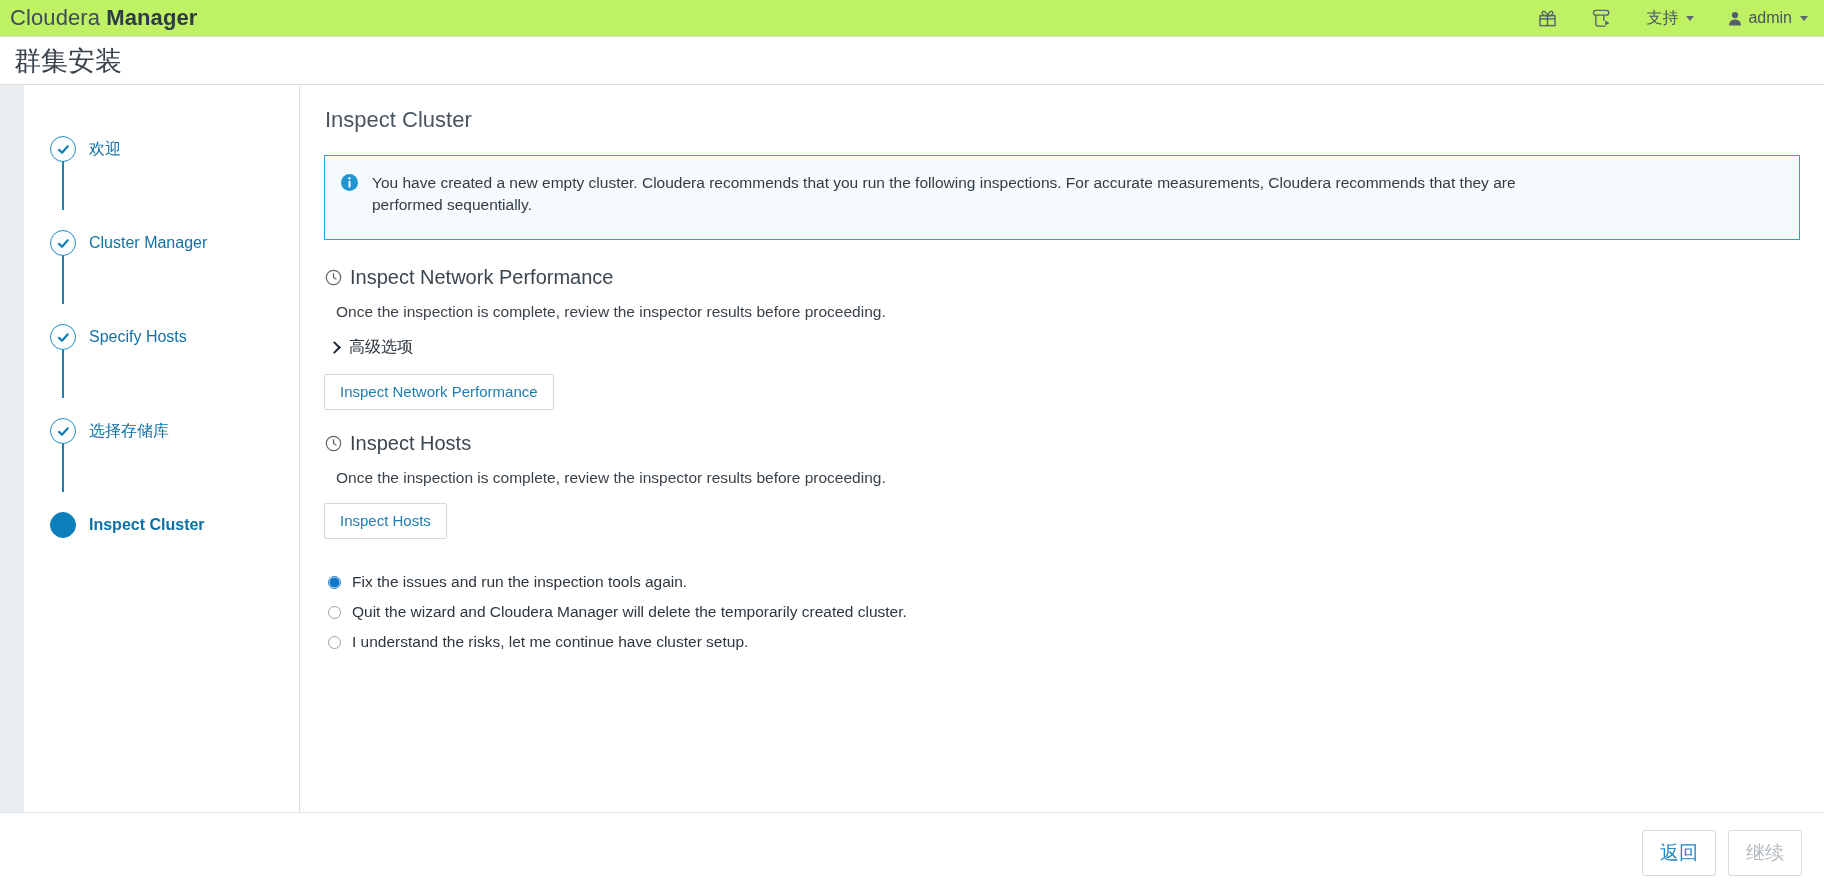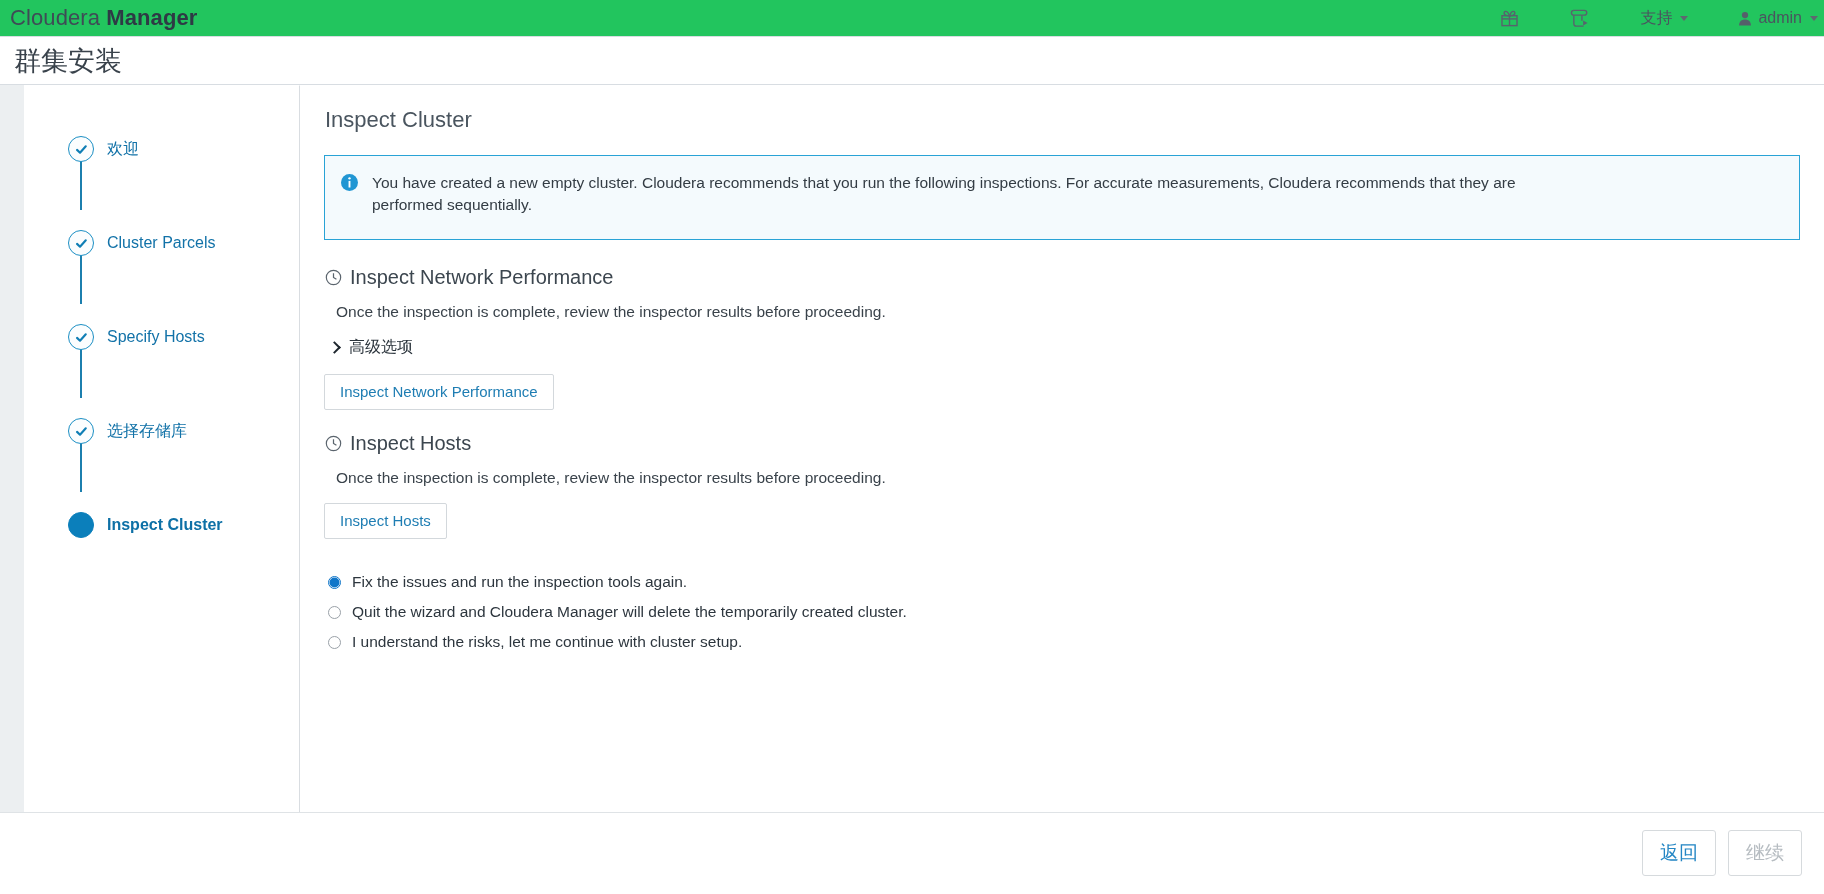--- a/index.html
+++ b/index.html
@@ -11,33 +11,33 @@
     -webkit-font-smoothing: antialiased;
   }
   body { overflow: hidden; }
 
   
   .topbar {
     height: 37px;
     border-bottom: 1px solid #d8dde2;
     display: flex;
     align-items: center;
-    padding: 0 6px 0 10px;
-    background: #22c55e;
+    padding: 0 16px 0 10px;
+    background: #bef264;
   }
   .brand {
     font-size: 22px;
     color: #3f4b56;
     font-weight: 400;
     letter-spacing: .1px;
     white-space: nowrap;
   }
   .brand b { font-weight: 700; color: #2e3a45; }
   .topbar-spacer { flex: 1 1 auto; }
-  .topbar-right { display: flex; align-items: center; gap: 50px; }
+  .topbar-right { display: flex; align-items: center; gap: 34px; }
   .ticon { color: #57636d; display: inline-flex; align-items: center; cursor: pointer; }
   .tlink {
     font-size: 16px; color: #4a555f; display: inline-flex;
     align-items: center; gap: 6px; cursor: pointer; white-space: nowrap;
   }
   .caret {
     width: 0; height: 0; display: inline-block;
     border-left: 4.5px solid transparent;
     border-right: 4.5px solid transparent;
     border-top: 5px solid #5d6770;
@@ -63,21 +63,21 @@
   .gutter { width: 24px; background: #eceff1; flex: 0 0 24px; }
 
   .sidebar {
     width: 276px; flex: 0 0 276px;
     background: #ffffff;
     border-right: 1px solid #d9dde1;
     border-top: 1px solid transparent;
     padding-top: 16px;
     position: relative;
   }
-  .steps { position: relative; padding-left: 44px; }
+  .steps { position: relative; padding-left: 26px; }
   .step {
     display: flex; align-items: center;
     height: 94px;
     position: relative;
   }
   .step-dot {
     width: 26px; height: 26px; border-radius: 50%;
     flex: 0 0 26px;
     background: #fbfdfe;
     border: 1.6px solid #1c8fc4;
@@ -284,21 +284,21 @@
           </span>
           <span class="step-label zh">欢迎</span>
         </div>
         <div class="step">
           <span class="step-line"></span>
           <span class="step-dot">
             <svg width="13" height="13" viewBox="0 0 14 14" fill="none" stroke="#0f7eb5" stroke-width="2.3" stroke-linecap="round" stroke-linejoin="round">
               <path d="M2.2 7.4 L5.4 10.4 L11.6 3.6"></path>
             </svg>
           </span>
-          <span class="step-label">Cluster Parcels</span>
+          <span class="step-label">Cluster Manager</span>
         </div>
         <div class="step">
           <span class="step-line"></span>
           <span class="step-dot">
             <svg width="13" height="13" viewBox="0 0 14 14" fill="none" stroke="#0f7eb5" stroke-width="2.3" stroke-linecap="round" stroke-linejoin="round">
               <path d="M2.2 7.4 L5.4 10.4 L11.6 3.6"></path>
             </svg>
           </span>
           <span class="step-label">Specify Hosts</span>
         </div>
@@ -371,21 +371,21 @@
         <div class="radio-row">
           <span class="radio on"></span>
           <span class="radio-label">Fix the issues and run the inspection tools again.</span>
         </div>
         <div class="radio-row">
           <span class="radio"></span>
           <span class="radio-label">Quit the wizard and Cloudera Manager will delete the temporarily created cluster.</span>
         </div>
         <div class="radio-row">
           <span class="radio"></span>
-          <span class="radio-label">I understand the risks, let me continue with cluster setup.</span>
+          <span class="radio-label">I understand the risks, let me continue have cluster setup.</span>
         </div>
       </div>
 
   </main>
 </div>
 
 <div class="footer">
   <button class="btn-foot primary">返回</button>
   <button class="btn-foot disabled">继续</button>
 </div>

